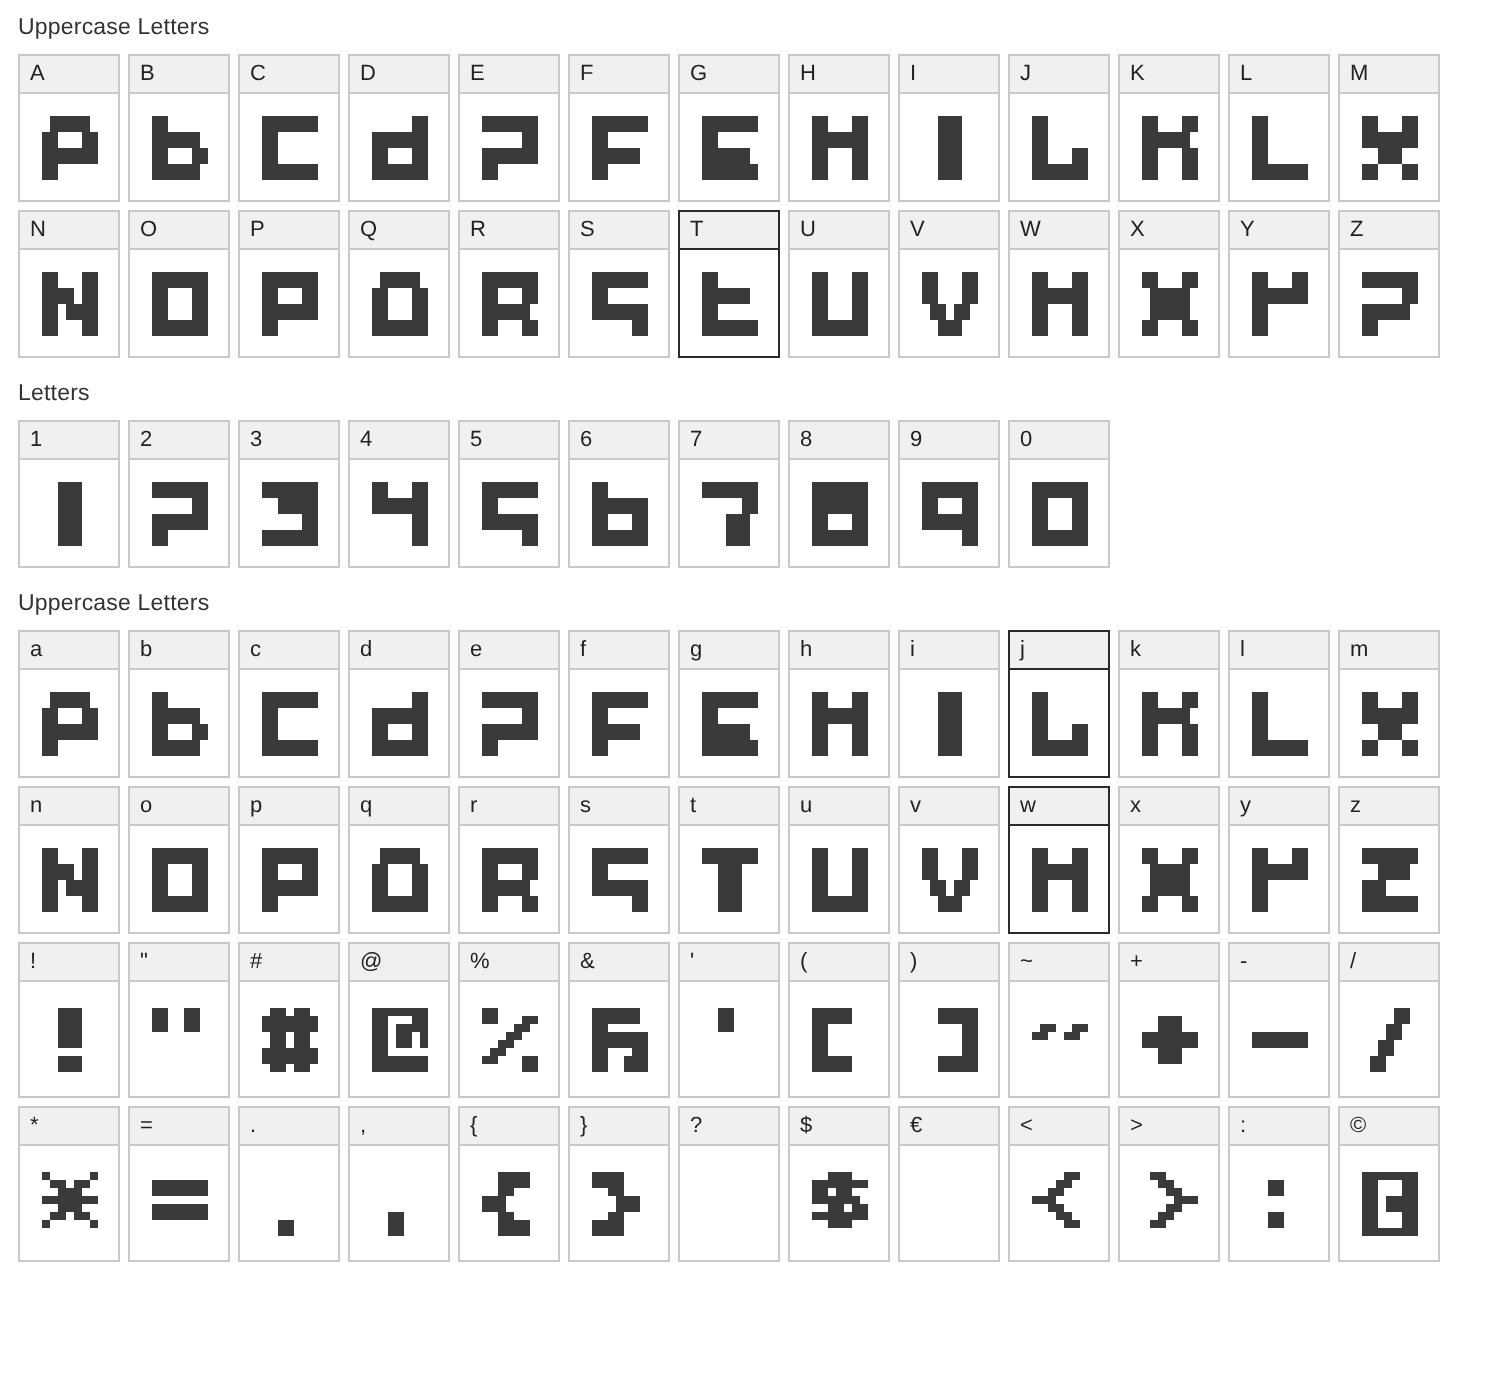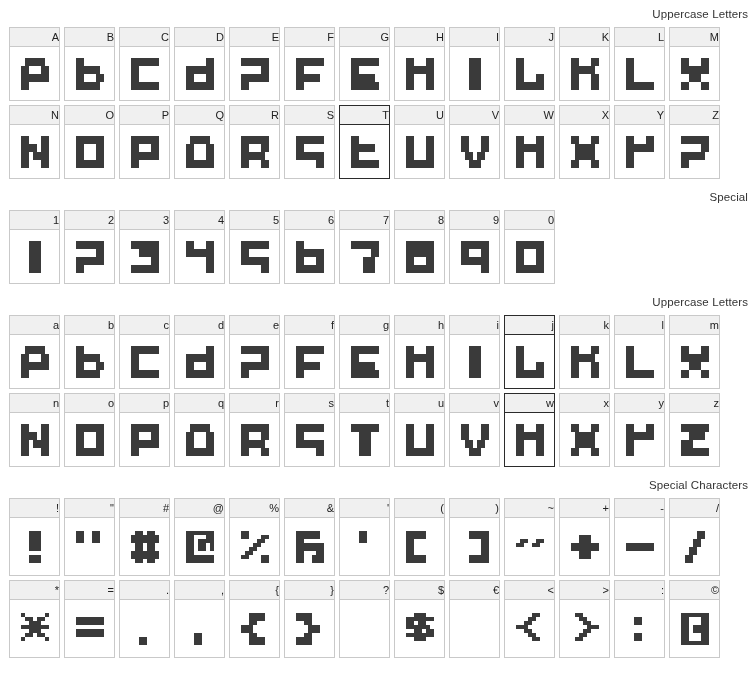--- a/index.html
+++ b/index.html
@@ -7,21 +7,21 @@
     padding: 0;
     background: #ffffff;
     font-family: "Liberation Sans", sans-serif;
   }
   body {
     width: 748px;
     height: 690px;
     overflow: hidden;
     position: relative;
   }
-  .page { padding: 0 0 0 0; text-align: right; }
+  .page { padding: 0 0 0 0; }
 
   .section { margin: 0; }
 
   .section-title {
     font-size: 11.5px;
     color: #333333;
     padding: 7px 0 6px 9px;
     line-height: 14px;
     letter-spacing: 0.1px;
   }
@@ -1197,21 +1197,21 @@
               <rect x="0" y="24" width="4" height="4" fill="#3a3a3a"></rect>
               <rect x="4" y="24" width="4" height="4" fill="#3a3a3a"></rect>
               <rect x="0" y="28" width="4" height="4" fill="#3a3a3a"></rect>
               <rect x="4" y="28" width="4" height="4" fill="#3a3a3a"></rect>
             </svg>
           </div>
         </div>
       </div>
     </div>
     <div class="section section-numbers">
-      <div class="section-title">Special</div>
+      <div class="section-title">Letters</div>
       <div class="grid-row">
         <div class="cell">
           <div class="cell-head">1</div>
           <div class="cell-body">
             <svg class="glyph" width="28" height="32" viewBox="0 0 28 32">
               <rect x="8" y="0" width="4" height="4" fill="#3a3a3a"></rect>
               <rect x="12" y="0" width="4" height="4" fill="#3a3a3a"></rect>
               <rect x="16" y="0" width="4" height="4" fill="#3a3a3a"></rect>
               <rect x="8" y="4" width="4" height="4" fill="#3a3a3a"></rect>
               <rect x="12" y="4" width="4" height="4" fill="#3a3a3a"></rect>
@@ -2773,21 +2773,20 @@
               <rect x="12" y="28" width="4" height="4" fill="#3a3a3a"></rect>
               <rect x="16" y="28" width="4" height="4" fill="#3a3a3a"></rect>
               <rect x="20" y="28" width="4" height="4" fill="#3a3a3a"></rect>
               <rect x="24" y="28" width="4" height="4" fill="#3a3a3a"></rect>
             </svg>
           </div>
         </div>
       </div>
     </div>
     <div class="section section-specials">
-      <div class="section-title">Special Characters</div>
       <div class="grid-row">
         <div class="cell">
           <div class="cell-head">!</div>
           <div class="cell-body">
             <svg class="glyph" width="28" height="32" viewBox="0 0 28 32">
               <rect x="8" y="0" width="4" height="4" fill="#3a3a3a"></rect>
               <rect x="12" y="0" width="4" height="4" fill="#3a3a3a"></rect>
               <rect x="16" y="0" width="4" height="4" fill="#3a3a3a"></rect>
               <rect x="8" y="4" width="4" height="4" fill="#3a3a3a"></rect>
               <rect x="12" y="4" width="4" height="4" fill="#3a3a3a"></rect>

